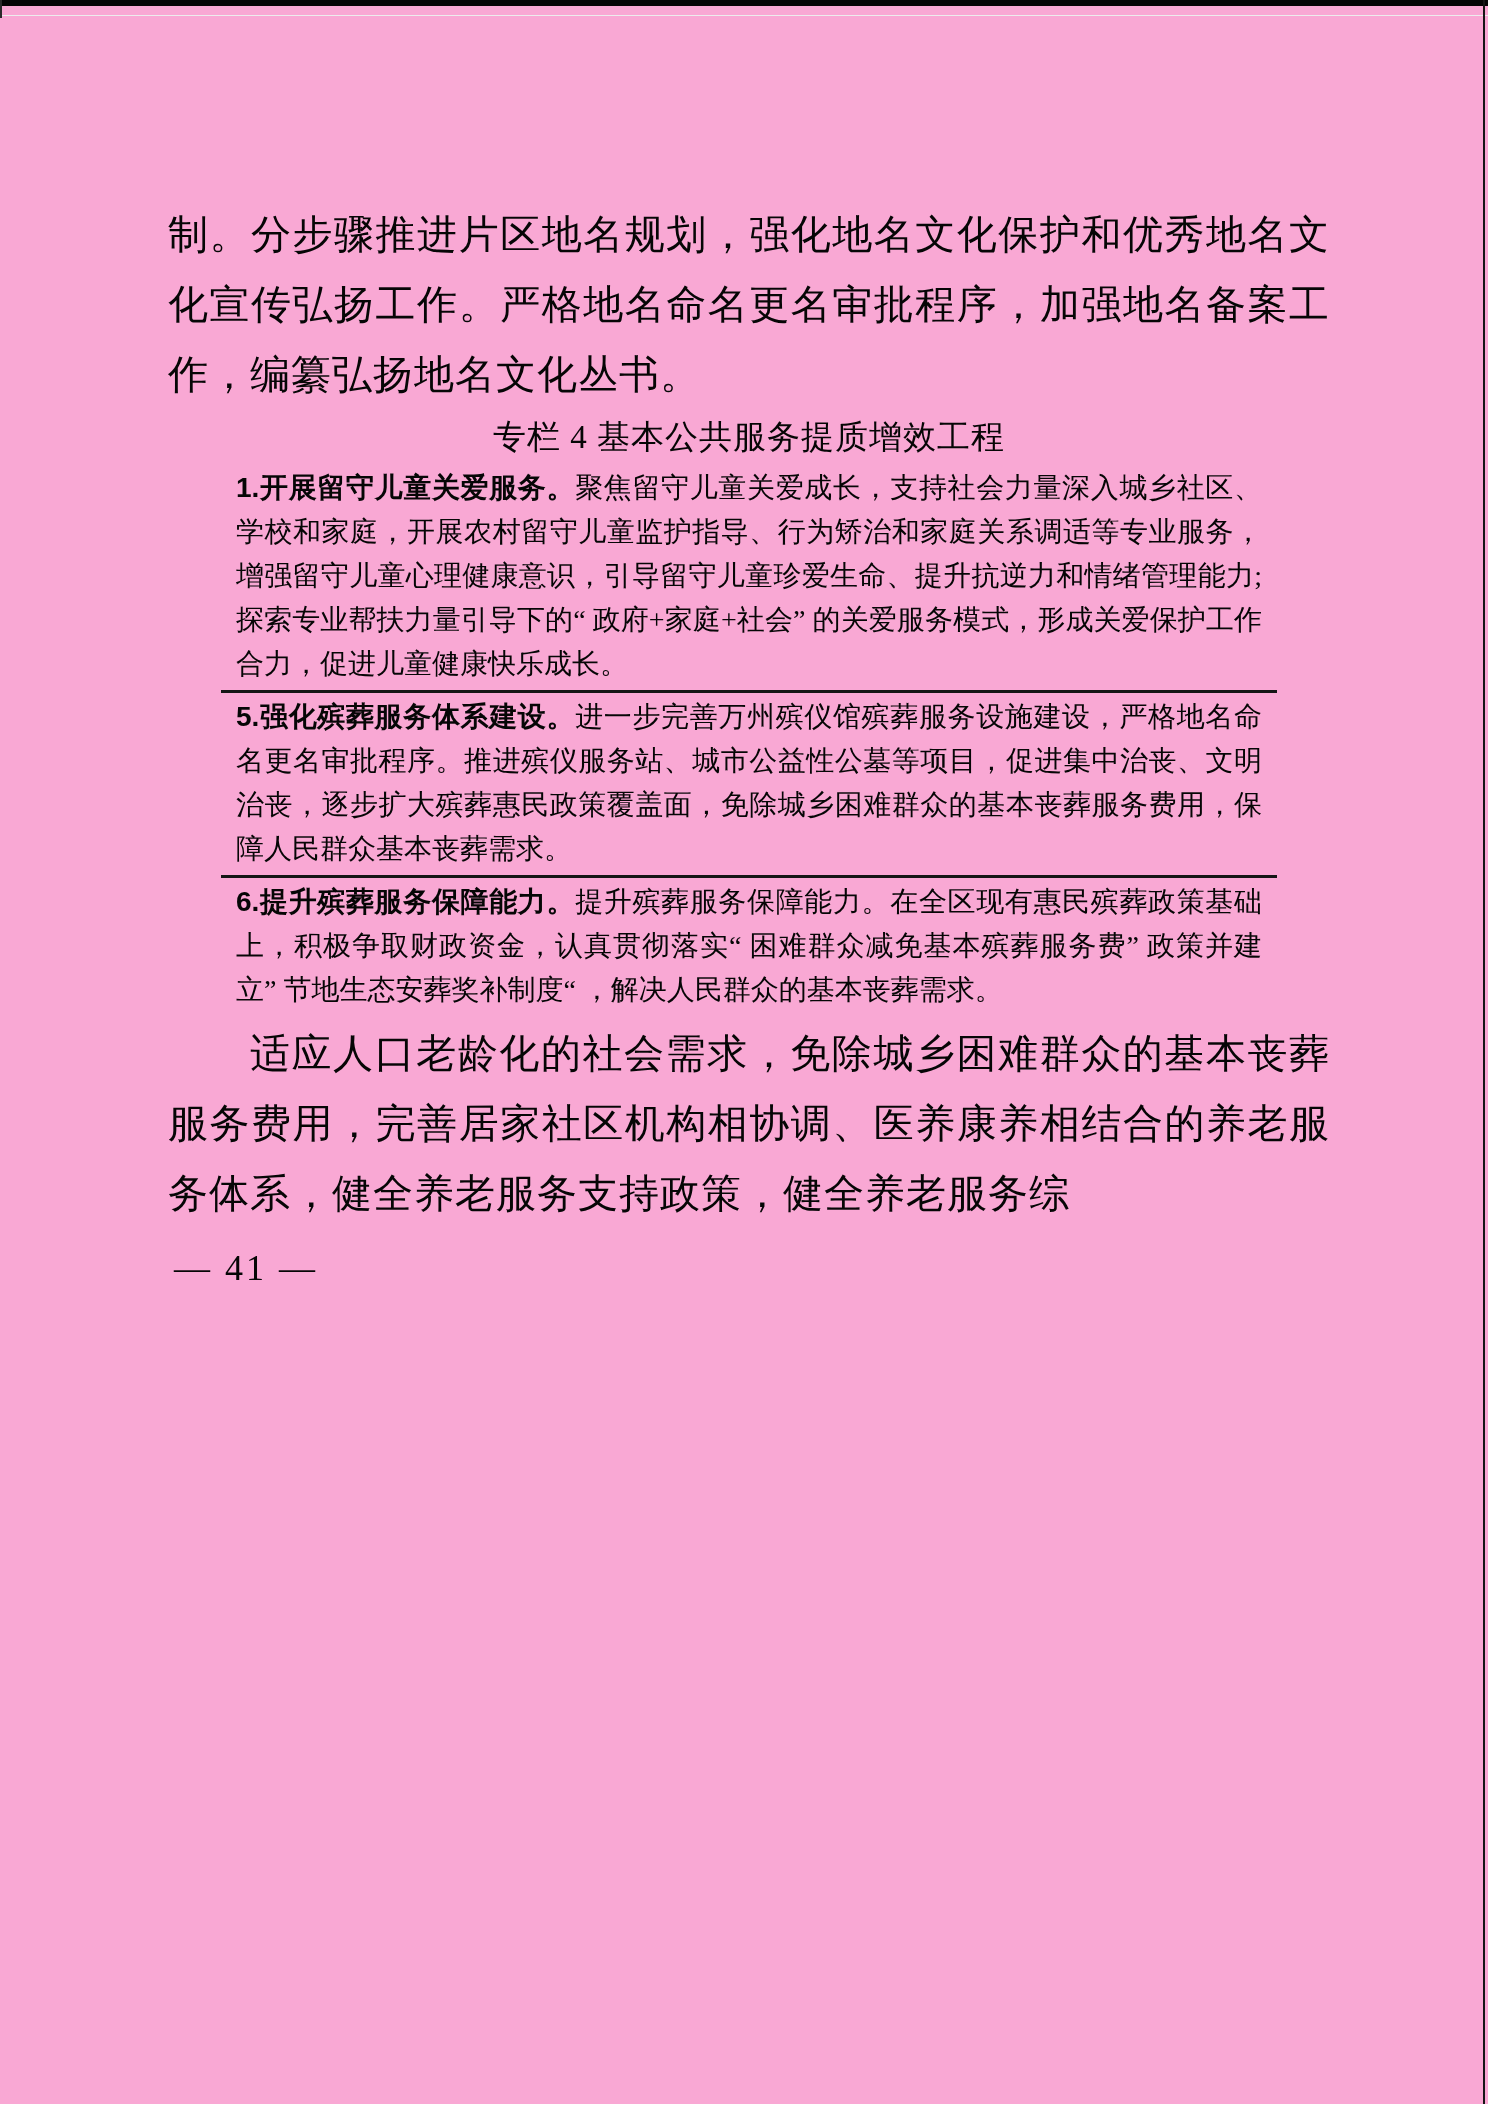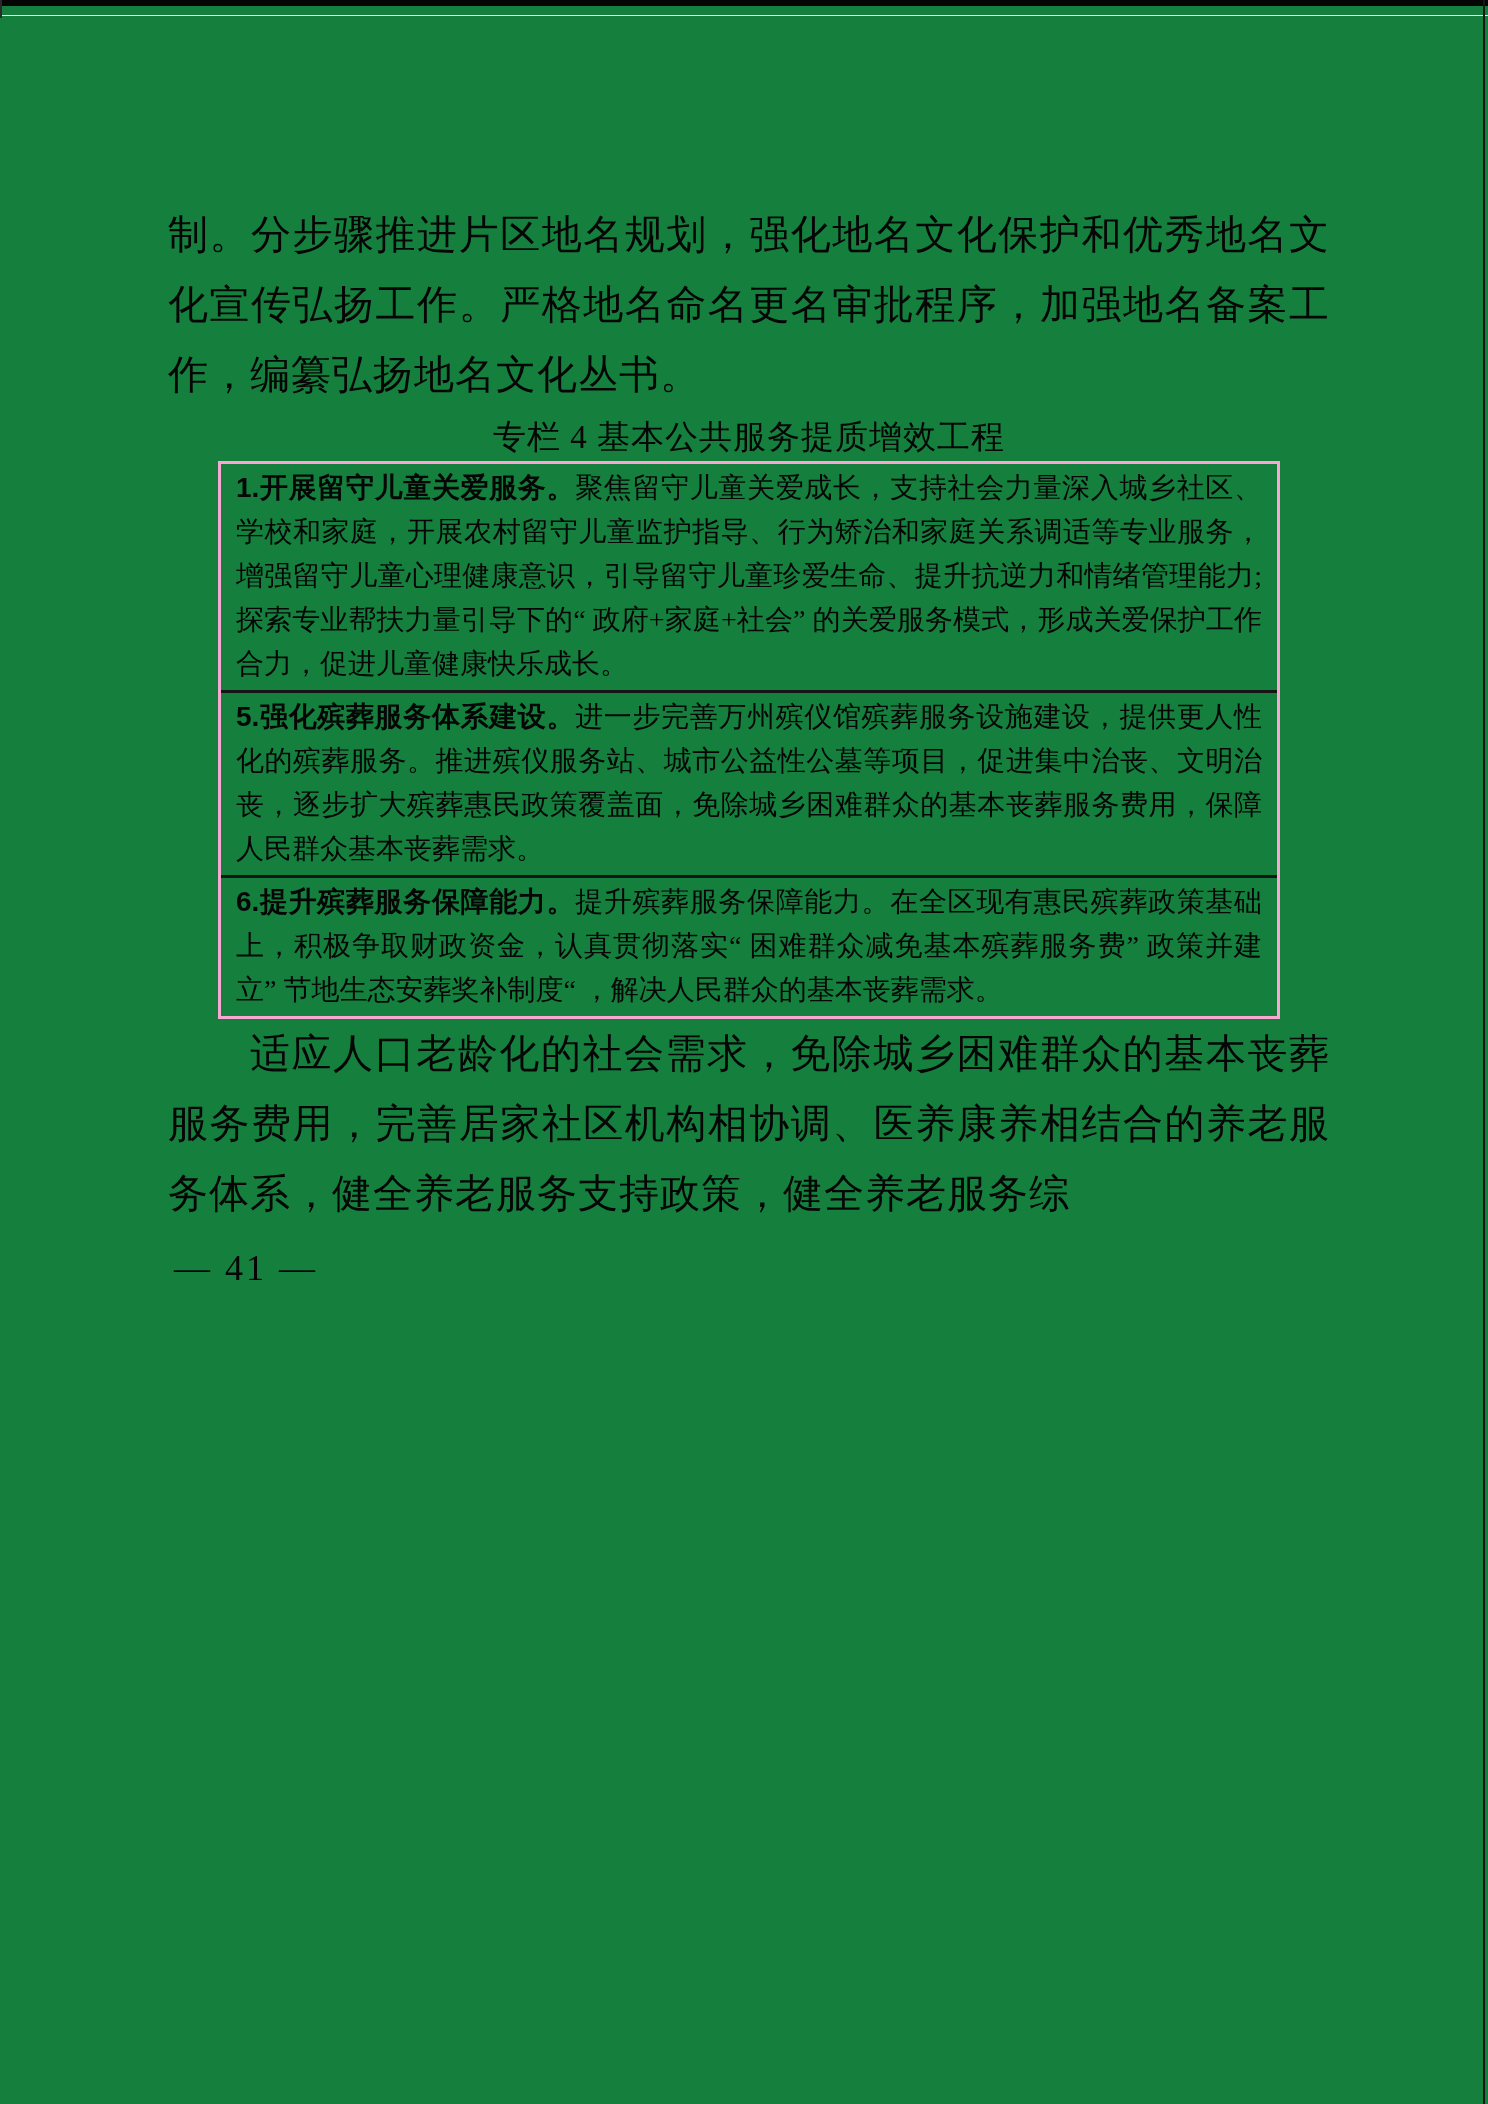--- a/index.html
+++ b/index.html
@@ -1,21 +1,21 @@
 <!DOCTYPE html>
 <html lang="zh"><head>
 <meta charset="utf-8">
 <style>
   html, body { margin: 0; padding: 0; background: #9e9e9e; }
   .page {
     position: relative;
     width: 1488px;
     height: 2104px;
     margin: 0 auto;
-    background: #15803d;
+    background: #f9a8d4;
     overflow: hidden;
     font-family: "Liberation Serif", "DejaVu Serif", serif;
     color: #060606;
   }
   
   .top-bar   { position: absolute; top: 0; left: 0; width: 100%; height: 6px; background: #050505; }
   .top-line  { position: absolute; top: 15px; left: 0; width: 100%; height: 1px; background: #ededed; }
   .right-line{ position: absolute; top: 0; right: 3px; width: 2px; height: 100%; background: #161616; }
   .left-tick { position: absolute; top: 0; left: 0; width: 2px; height: 18px; background: #2a2a2a; }
 
@@ -95,21 +95,21 @@
     </p>
 
 
     <p class="panel-caption">专栏 4 基本公共服务提质增效工程</p>
 
     <div class="panel">
       <div class="panel-cell">
         <span class="panel-lead">1.开展留守儿童关爱服务。</span><span>聚焦留守儿童关爱成长，支持社会力量深入城乡社区、学校和家庭，开展农村留守儿童监护指导、行为矫治和家庭关系调适等专业服务，增强留守儿童心理健康意识，引导留守儿童珍爱生命、提升抗逆力和情绪管理能力;探索专业帮扶力量引导下的“ 政府+家庭+社会” 的关爱服务模式，形成关爱保护工作合力，促进儿童健康快乐成长。</span>
       </div>
       <div class="panel-cell">
-        <span class="panel-lead">5.强化殡葬服务体系建设。</span><span>进一步完善万州殡仪馆殡葬服务设施建设，提供更人性化的殡葬服务。推进殡仪服务站、城市公益性公墓等项目，促进集中治丧、文明治丧，逐步扩大殡葬惠民政策覆盖面，免除城乡困难群众的基本丧葬服务费用，保障人民群众基本丧葬需求。</span>
+        <span class="panel-lead">5.强化殡葬服务体系建设。</span><span>进一步完善万州殡仪馆殡葬服务设施建设，严格地名命名更名审批程序。推进殡仪服务站、城市公益性公墓等项目，促进集中治丧、文明治丧，逐步扩大殡葬惠民政策覆盖面，免除城乡困难群众的基本丧葬服务费用，保障人民群众基本丧葬需求。</span>
       </div>
       <div class="panel-cell">
         <span class="panel-lead">6.提升殡葬服务保障能力。</span><span>提升殡葬服务保障能力。在全区现有惠民殡葬政策基础上，积极争取财政资金，认真贯彻落实“ 困难群众减免基本殡葬服务费” 政策并建立” 节地生态安葬奖补制度“ ，解决人民群众的基本丧葬需求。</span>
       </div>
     </div>
 
 
     <p class="body-par indent closing">适应人口老龄化的社会需求，免除城乡困难群众的基本丧葬服务费用，完善居家社区机构相协调、医养康养相结合的养老服务体系，健全养老服务支持政策，健全养老服务综</p>
 
     <p class="page-number">— 41 —</p>

